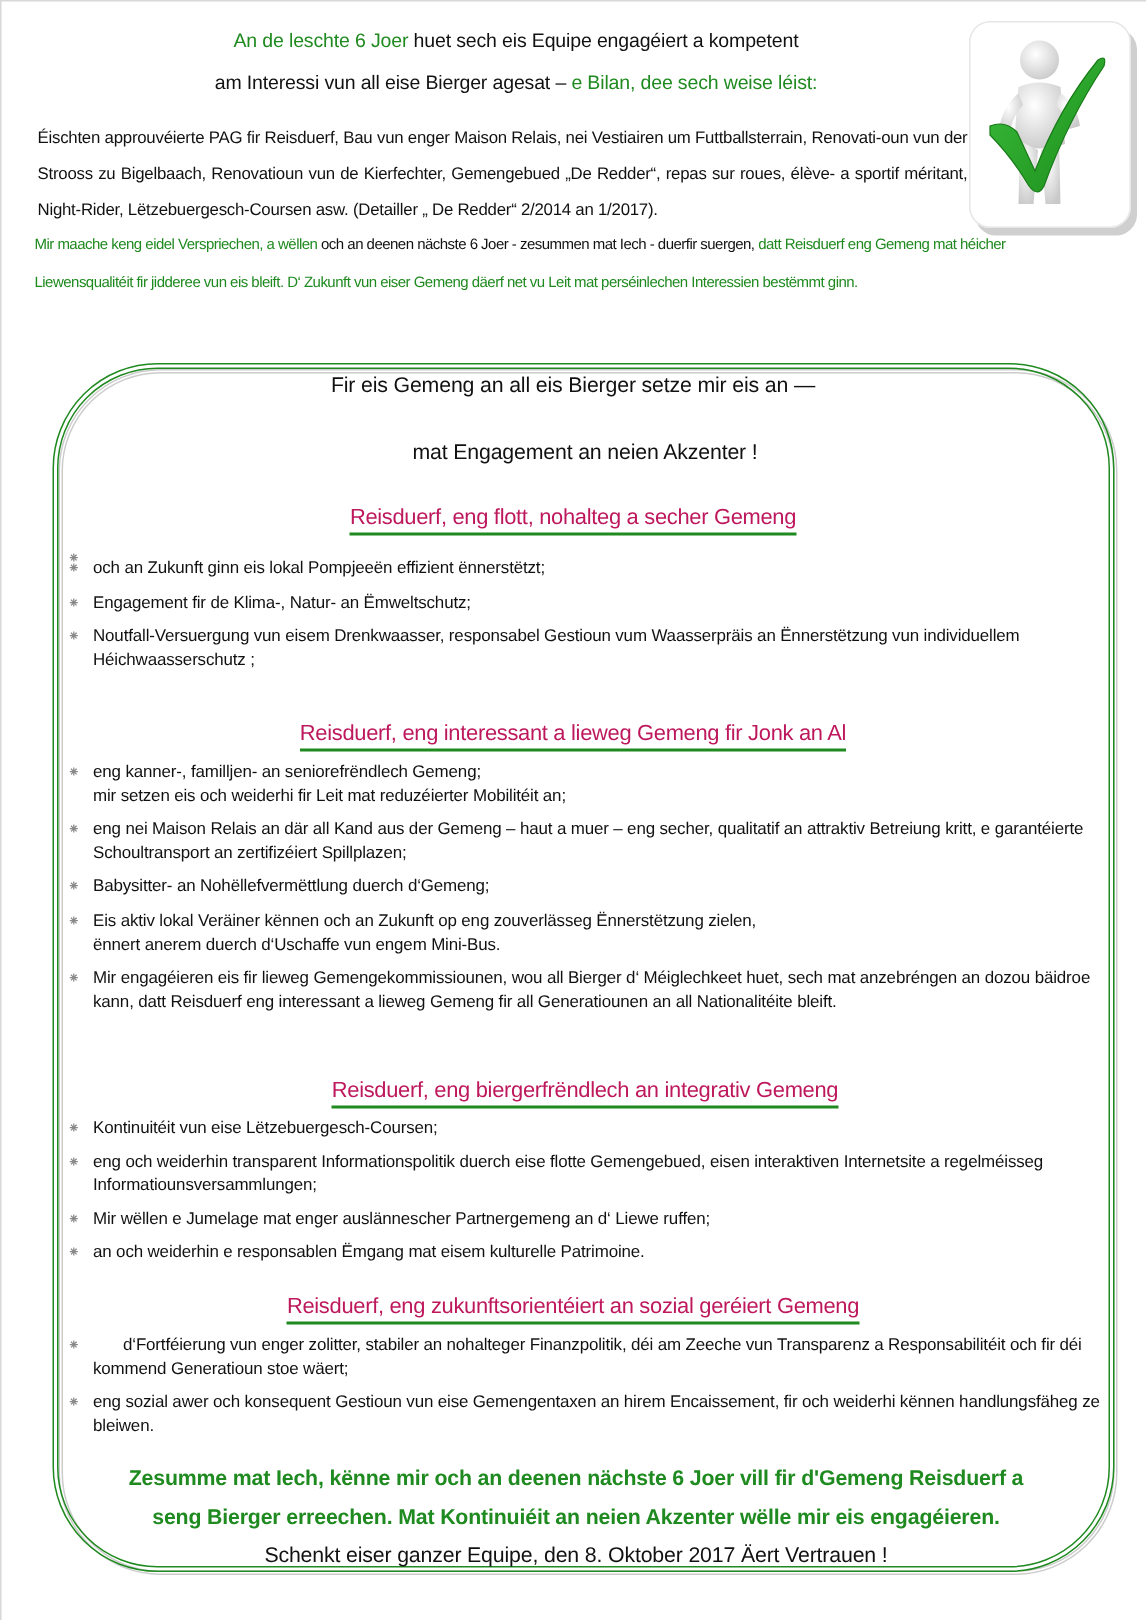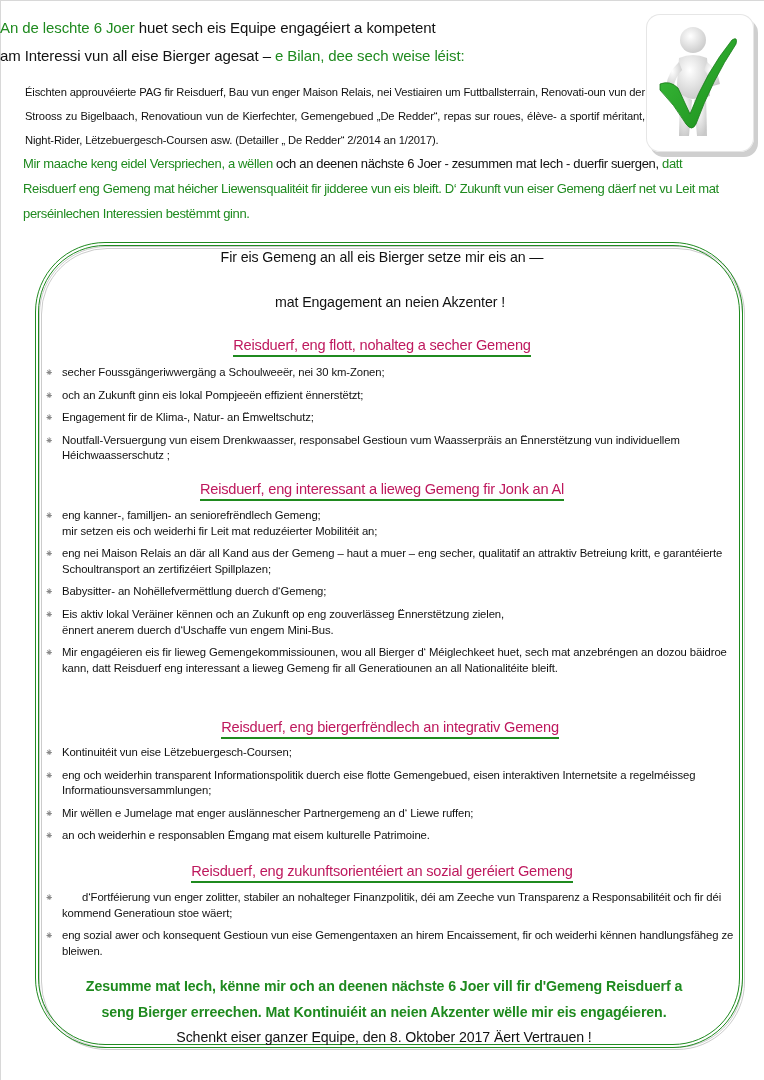--- a/index.html
+++ b/index.html
@@ -8,34 +8,34 @@
     font-family: "Liberation Sans", "DejaVu Sans", sans-serif;
     color: #111111;
   }
   .page-frame {
     position: absolute; left: 0; top: 0; width: 764px; height: 1080px;
     border-top: 1px solid #d8d8d8; border-left: 1px solid #d8d8d8;
     box-sizing: border-box; pointer-events: none;
   }
   .green { color: #1f8a1f; }
   .intro-line {
-    position: absolute; left: 0; width: 660px; text-align: left;
-    font-size: 15px; letter-spacing: -0.1px;
+    position: absolute; left: 0; width: 660px; text-align: center;
+    font-size: 13px; letter-spacing: -0.1px; padding-left: 8px;
   }
   #intro1 { top: 19px; left: 0; width: 672px; }
   #intro2 { top: 47px; left: 0; width: 672px; }
 
   .bilan {
     position: absolute; left: 25px; top: 80px; width: 620px;
     font-size: 11.2px; line-height: 24px; text-align: justify; text-align-last: left;
     letter-spacing: -0.15px;
   }
   .promise {
     position: absolute; left: 23px; top: 151px; width: 700px;
-    font-size: 13px; line-height: 25px; letter-spacing: -0.35px;
+    font-size: 10px; line-height: 25px; letter-spacing: -0.35px;
   }
 
   
   .hero-card {
     position: absolute; left: 646px; top: 14px; width: 108px; height: 138px;
     border-radius: 14px; background: #ffffff;
     box-shadow: 4px 5px 0 #cfcfcf, 0 0 0 1px #e6e6e6 inset;
   }
   .hero-card svg { position: absolute; left: 0; top: 0; }
 
@@ -130,21 +130,21 @@
 
 <div class="box-inner"></div>
 <div class="box-outer"></div>
 
 <div id="box-title-1" class="box-title">Fir eis Gemeng an all eis Bierger setze mir eis an —</div>
 <div id="box-title-2" class="box-title">mat Engagement an neien Akzenter !</div>
 
 <div id="sections">
     <div class="section-heading" style="top: 336px;"><span>Reisduerf, eng flott, nohalteg a secher Gemeng</span></div>
     <ul class="bullet-list" style="top: 365px;">
-      <li><span class="bullet">⁕</span><span style="white-space: pre-line;">secher Foussgängeriwwergäng a Schoulweeër, nei 30 km-Zonen;</span></li>
+      <li><span class="bullet">⁕</span></li>
       <li><span class="bullet">⁕</span><span style="white-space: pre-line;">och an Zukunft ginn eis lokal Pompjeeën effizient ënnerstëtzt;</span></li>
       <li><span class="bullet">⁕</span><span style="white-space: pre-line;">Engagement fir de Klima-, Natur- an Ëmweltschutz;</span></li>
       <li><span class="bullet">⁕</span><span style="white-space: pre-line;">Noutfall-Versuergung vun eisem Drenkwaasser, responsabel Gestioun vum Waasserpräis an Ënnerstëtzung vun individuellem Héichwaasserschutz ;</span></li>
     </ul>
     <div class="section-heading" style="top: 480px;"><span>Reisduerf, eng interessant a lieweg Gemeng fir Jonk an Al</span></div>
     <ul class="bullet-list" style="top: 508px;">
       <li><span class="bullet">⁕</span><span style="white-space: pre-line;">eng kanner-, familljen- an seniorefrëndlech Gemeng;
 mir setzen eis och weiderhi fir Leit mat reduzéierter Mobilitéit an;</span></li>
       <li><span class="bullet">⁕</span><span style="white-space: pre-line;">eng nei Maison Relais an där all Kand aus der Gemeng – haut a muer – eng secher, qualitatif an attraktiv Betreiung kritt, e garantéierte Schoultransport an zertifizéiert Spillplazen;</span></li>
       <li><span class="bullet">⁕</span><span style="white-space: pre-line;">Babysitter- an Nohëllefvermëttlung duerch d‘Gemeng;</span></li>

